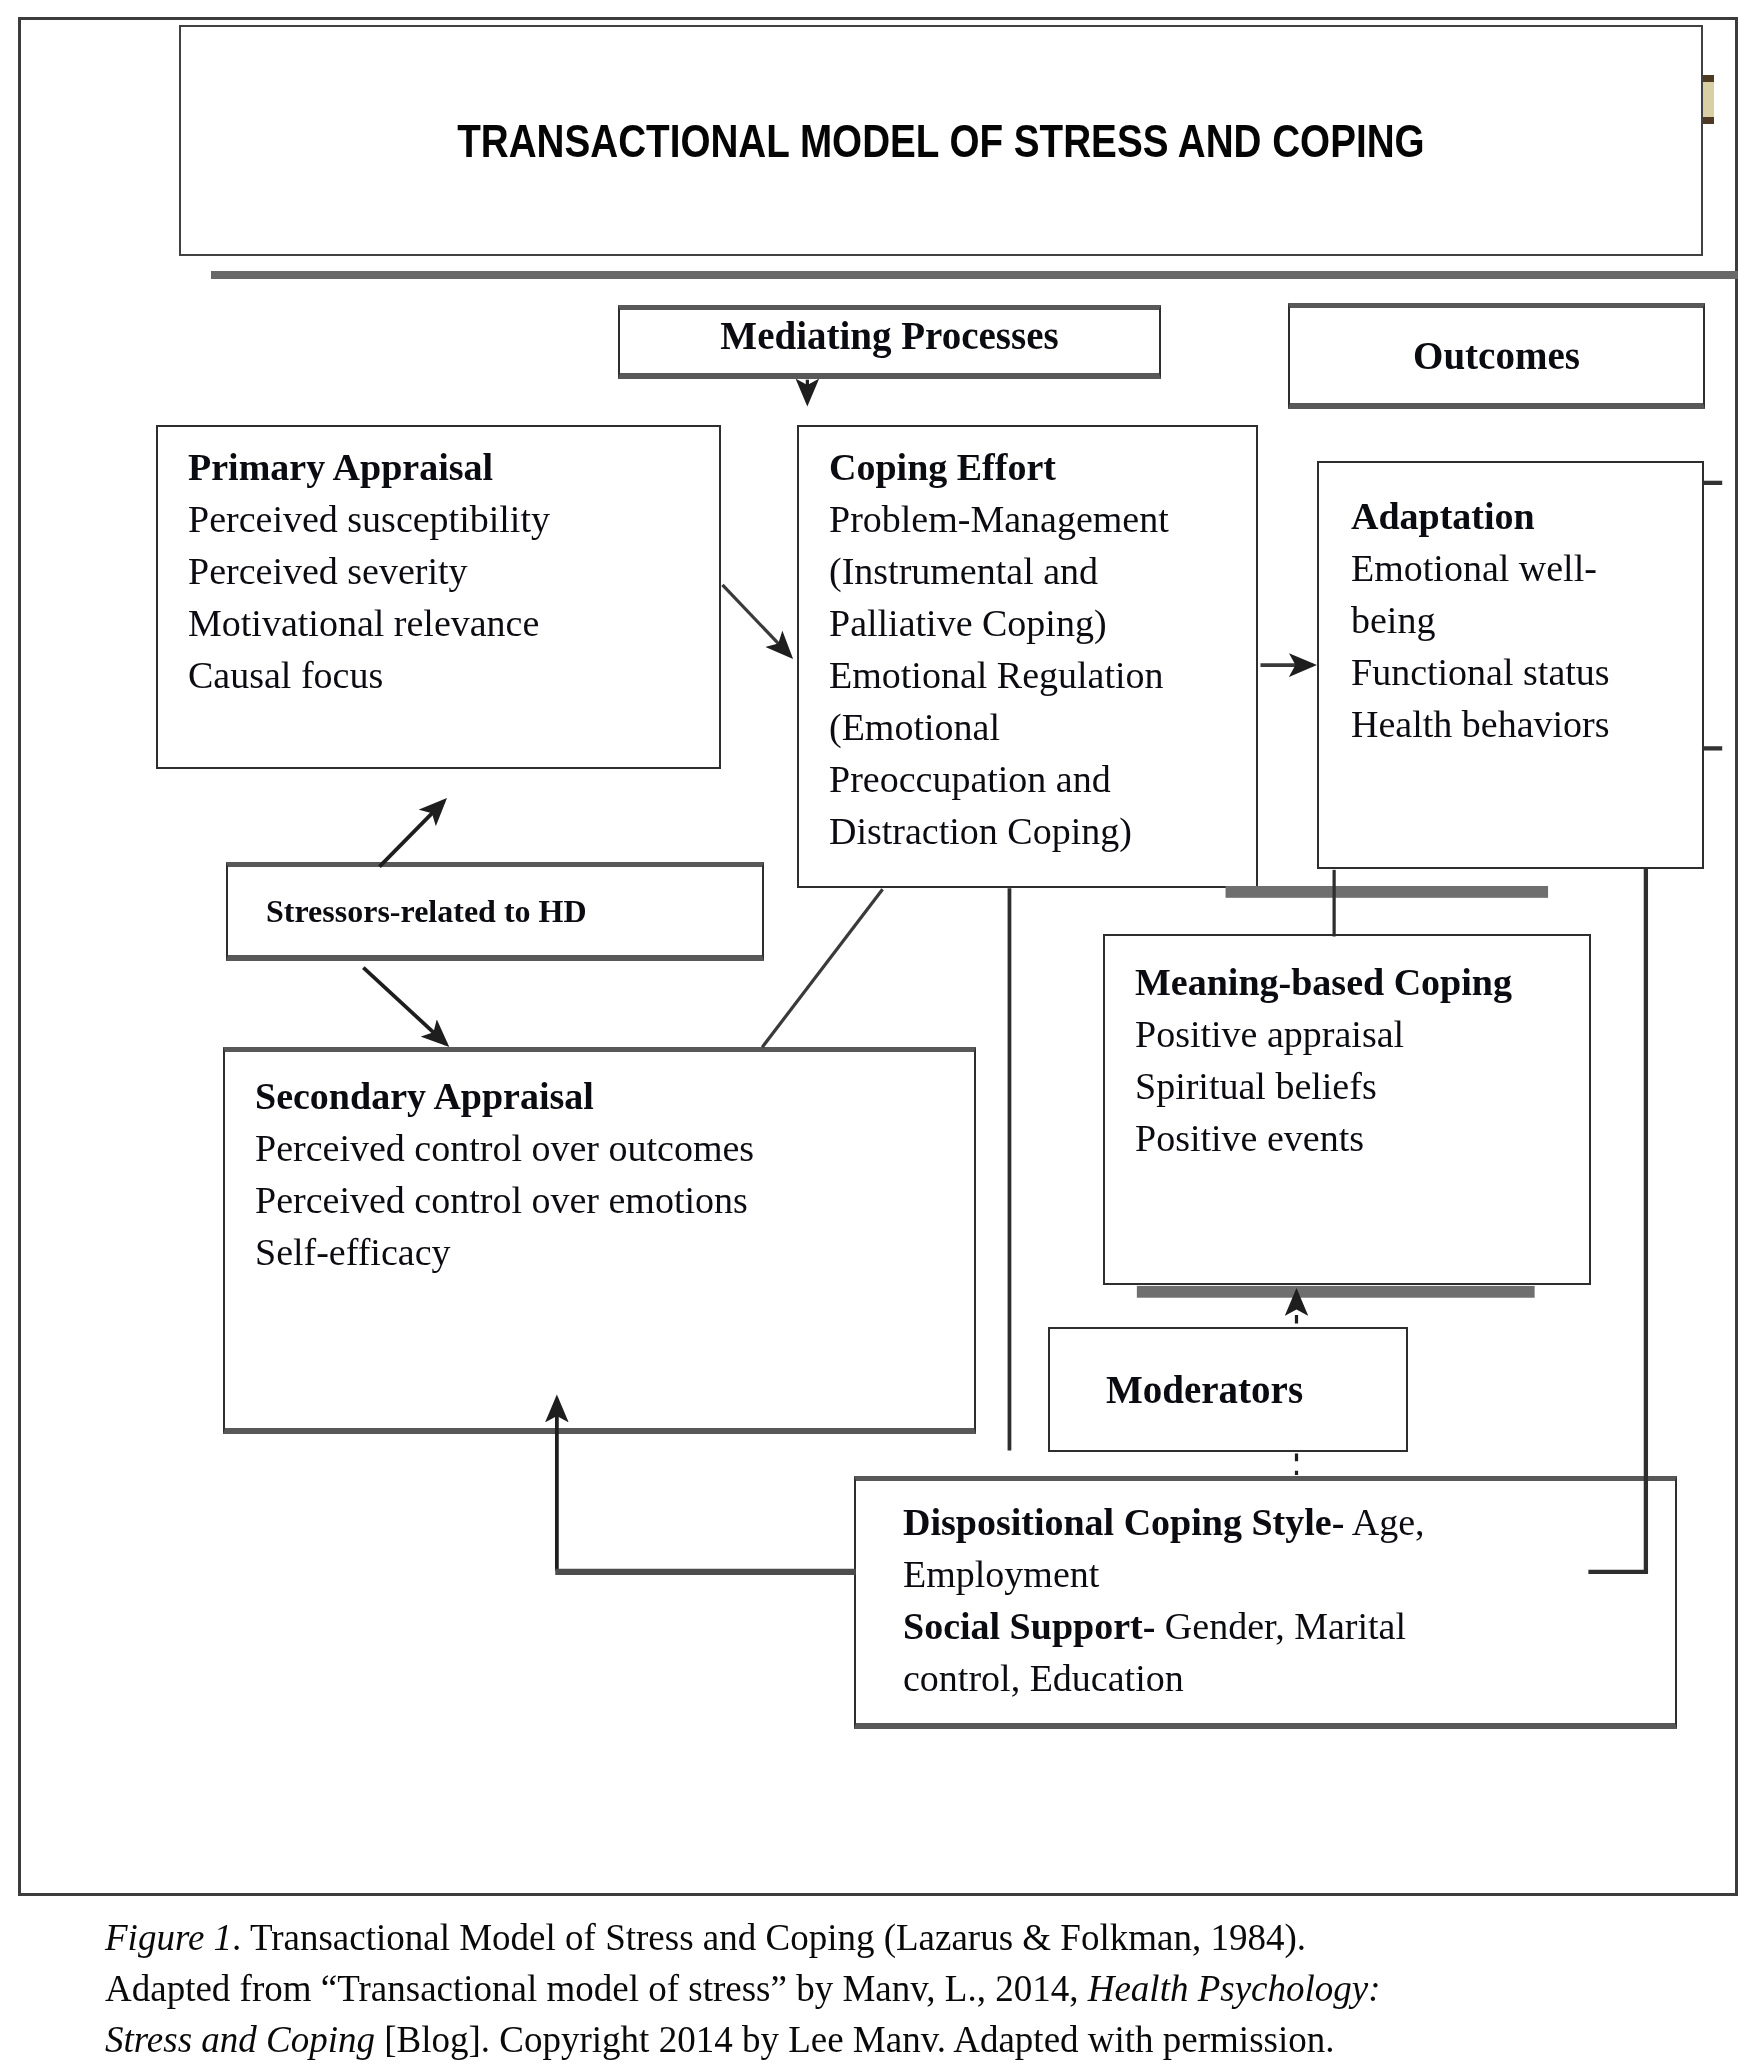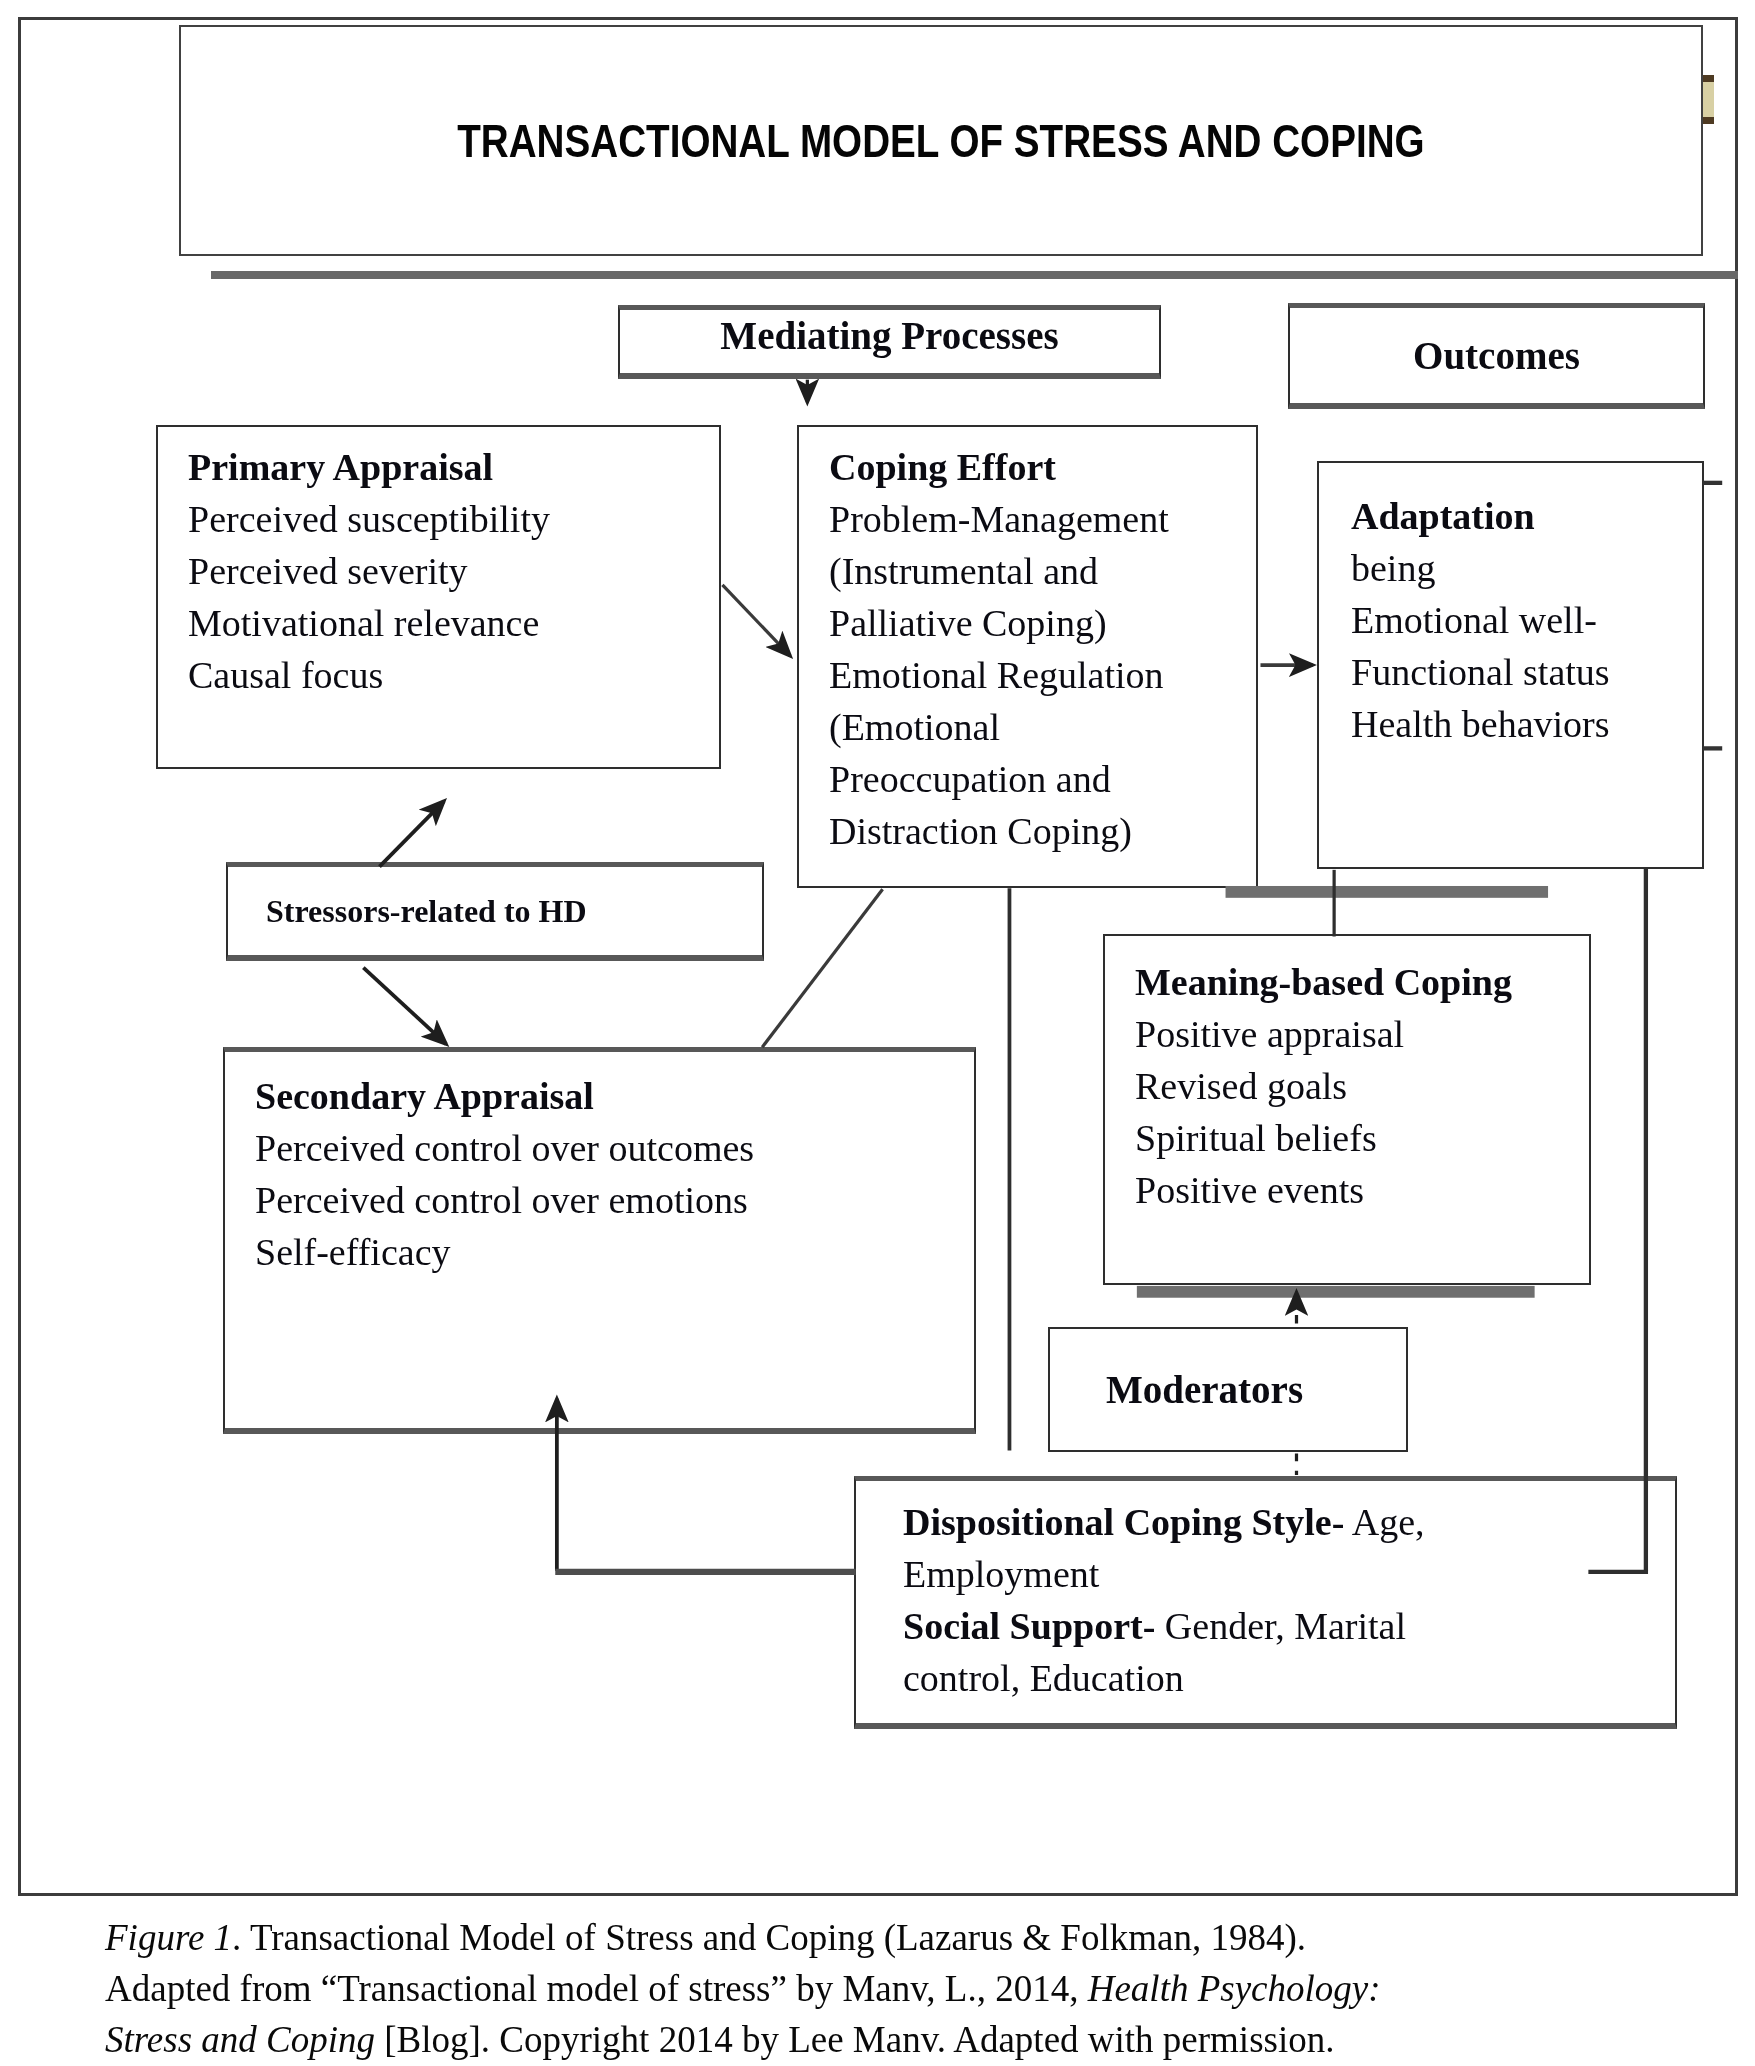--- a/index.html
+++ b/index.html
@@ -70,41 +70,40 @@
   <div>(Instrumental and</div>
   <div>Palliative Coping)</div>
   <div>Emotional Regulation</div>
   <div>(Emotional</div>
   <div>Preoccupation and</div>
   <div>Distraction Coping)</div>
 </div>
 
 <div class="abs box" id="adaptation-box" style="padding:27px 10.8px 0 32px;">
   <div class="bt">Adaptation</div>
+  <div>Emotional well-</div>
   <div>being</div>
-  <div>Emotional well-</div>
   <div>Functional status</div>
   <div>Health behaviors</div>
 </div>
 
 <div class="abs box banner" id="stressors-box">
   <span class="bt">Stressors-related to HD</span>
 </div>
 
 <div class="abs box banner pad" id="secondary-box" style="padding-top:18.3px;">
   <div class="bt">Secondary Appraisal</div>
   <div>Perceived control over outcomes</div>
   <div>Perceived control over emotions</div>
   <div>Self-efficacy</div>
 </div>
 
 <div class="abs box pad" id="meaning-box" style="padding-top:20.4px;">
   <div class="bt">Meaning-based Coping</div>
   <div>Positive appraisal</div>
-  <div>Revised goals</div>
   <div>Spiritual beliefs</div>
   <div>Positive events</div>
 </div>
 
 <div class="abs box" id="moderators-box">
   <span class="bt">Moderators</span>
 </div>
 
 <div class="abs box banner" id="dispositional-box">
   <div><span class="bt">Dispositional Coping Style-</span><span> Age,</span></div>

